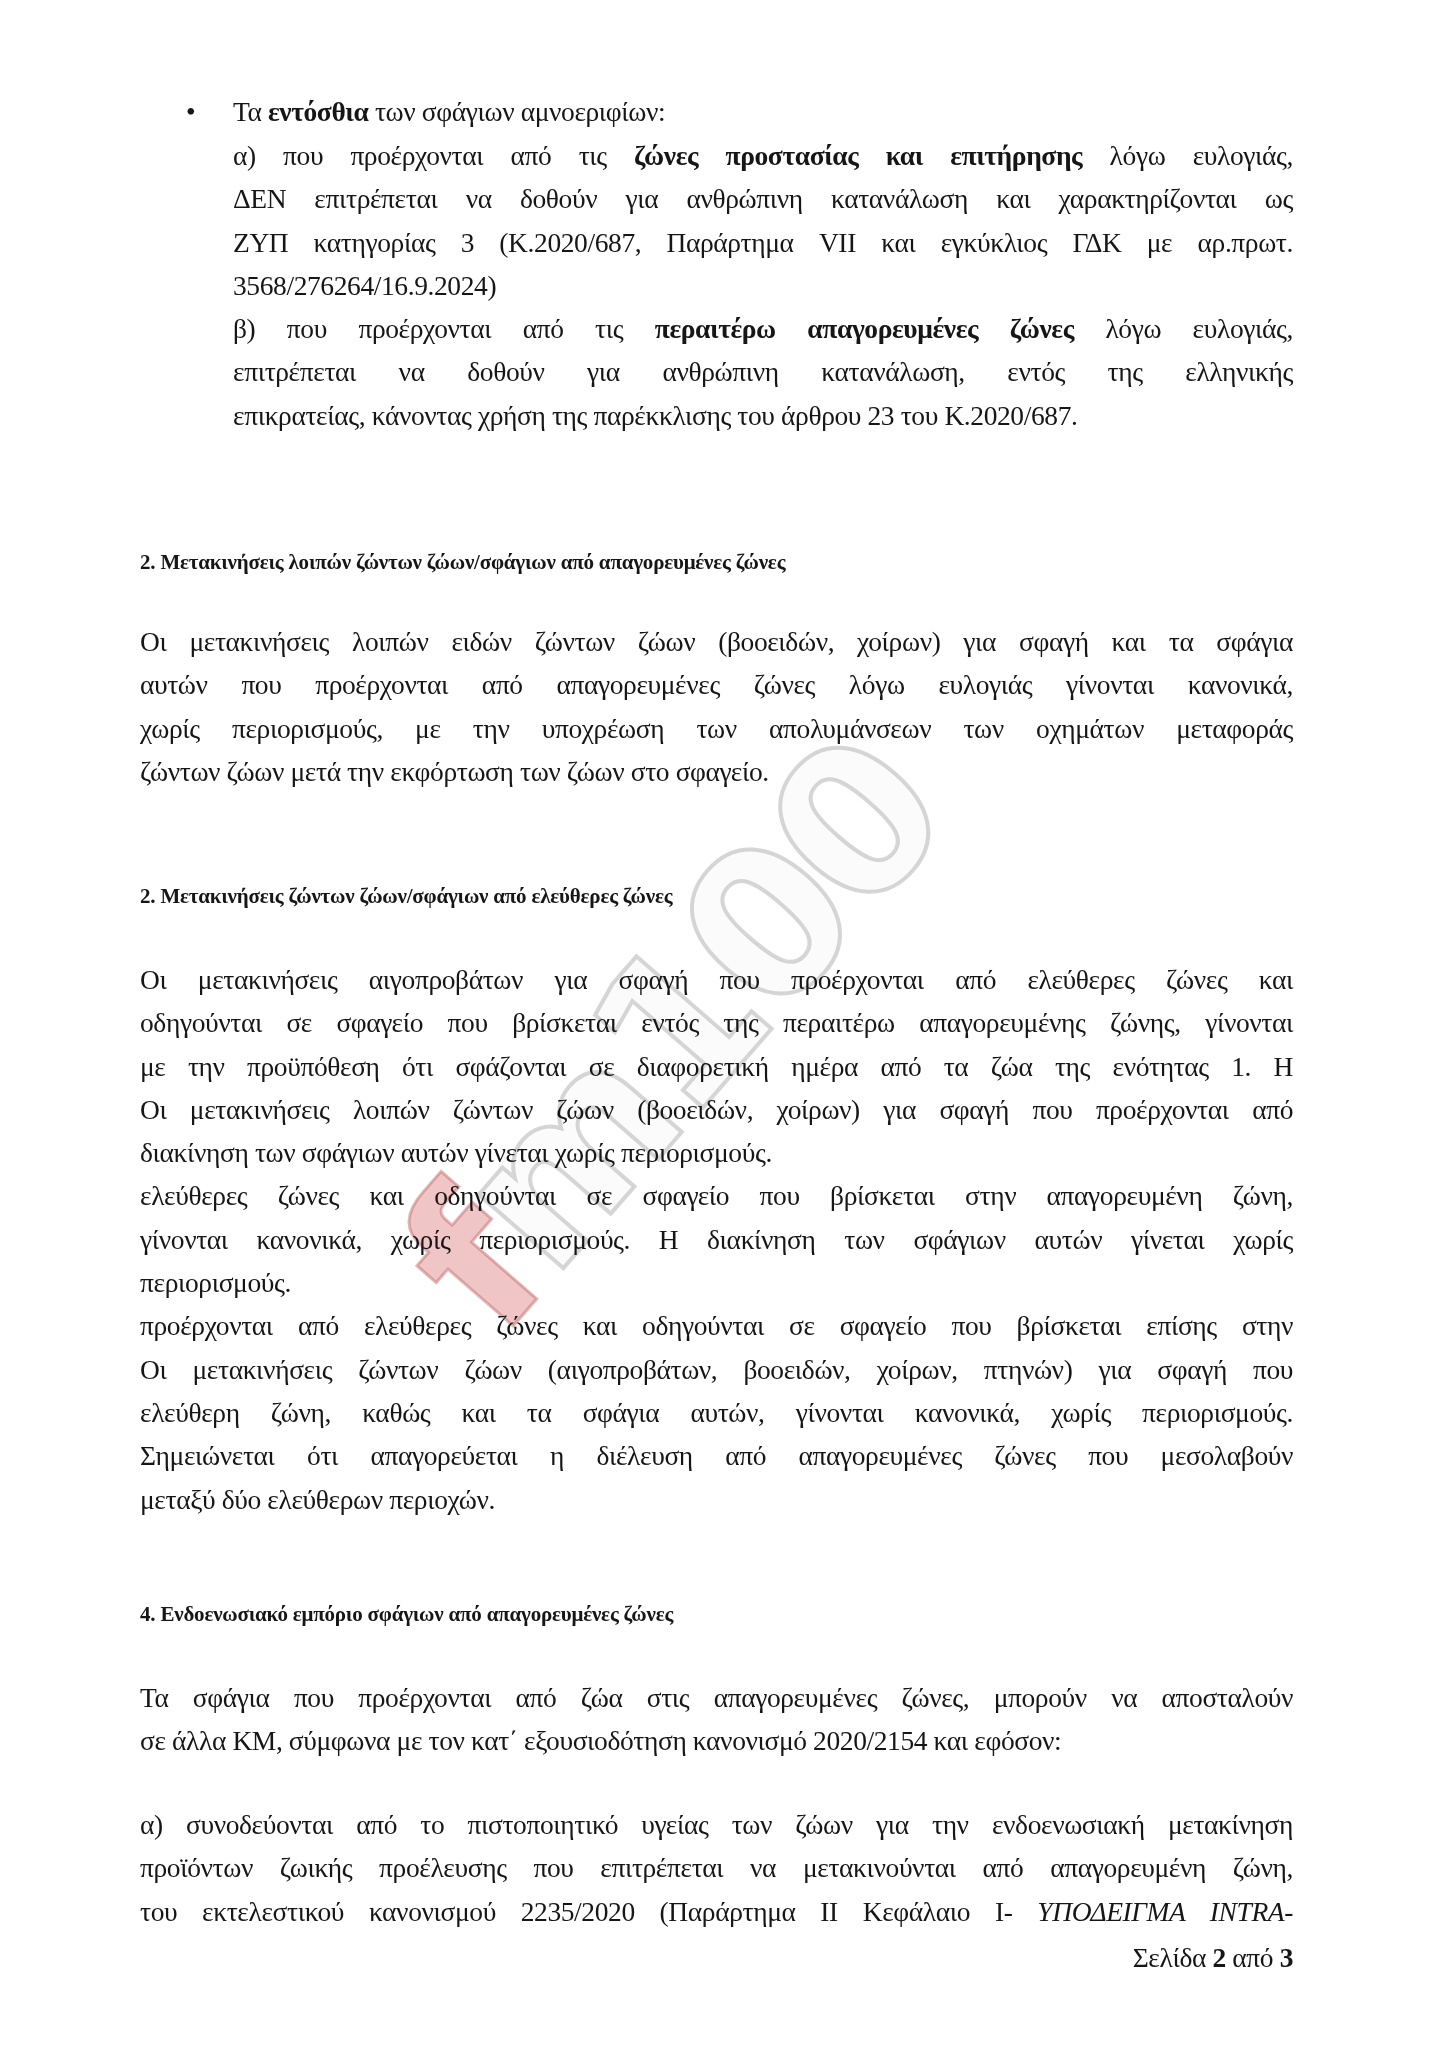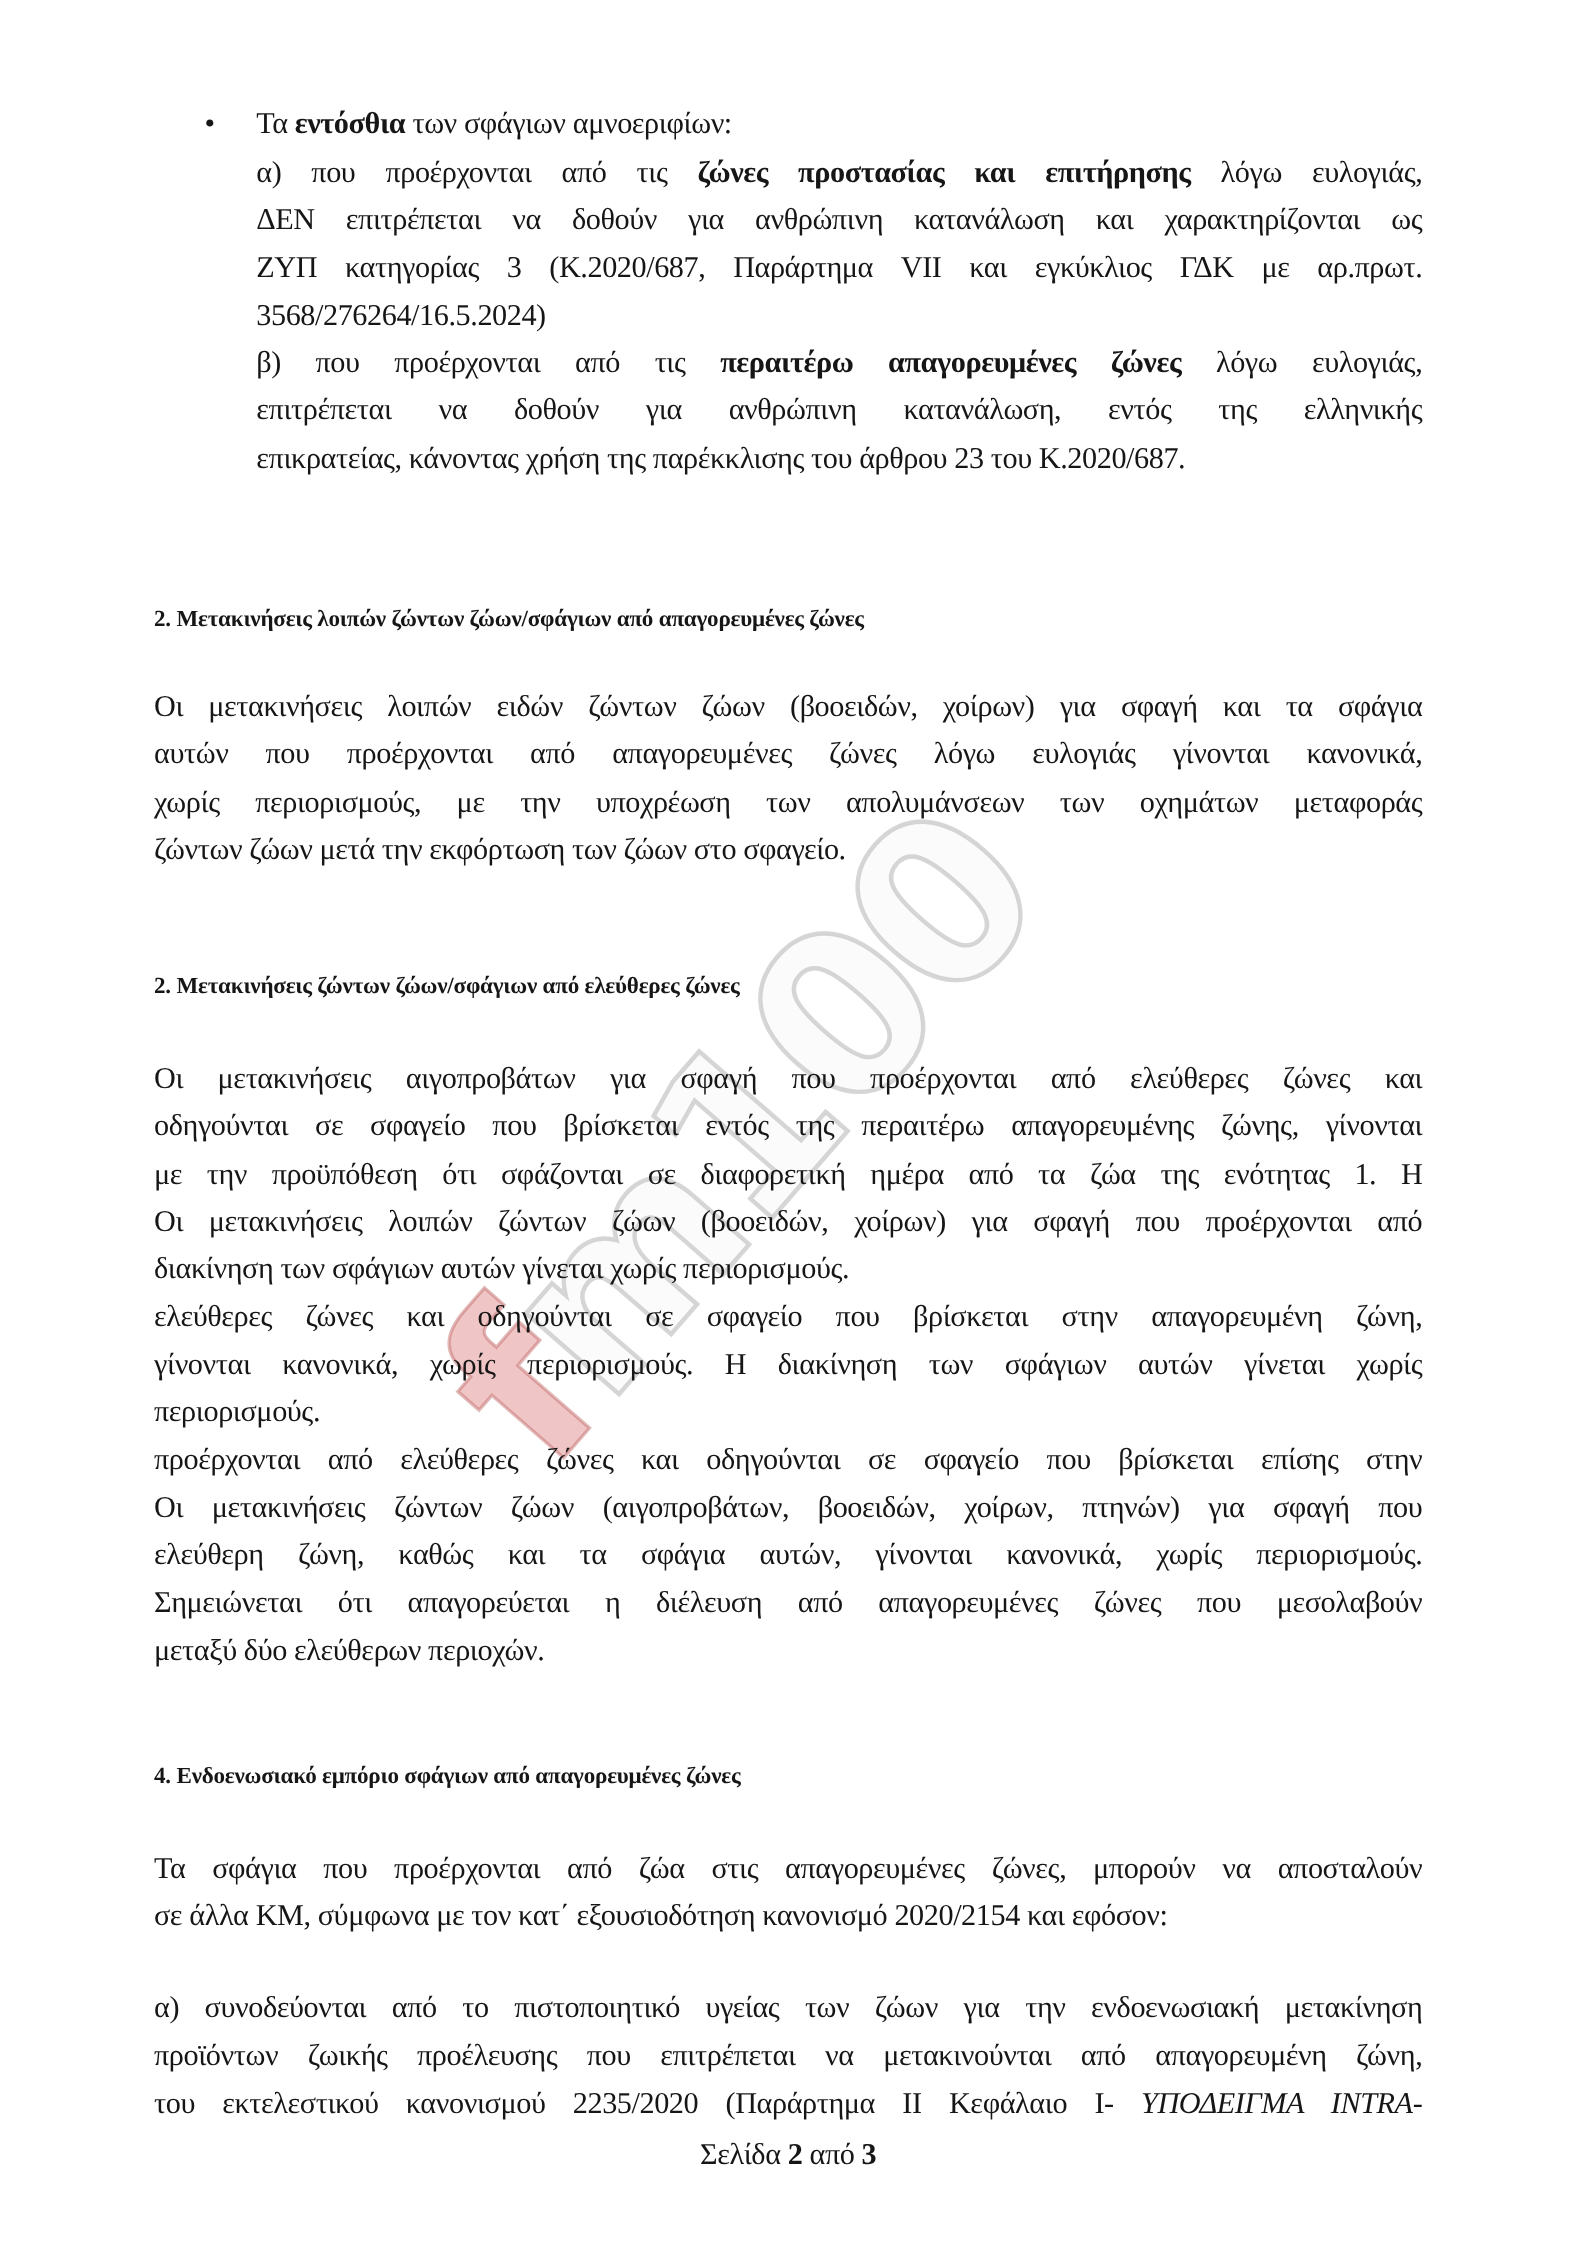--- a/index.html
+++ b/index.html
@@ -25,21 +25,21 @@
   .i, .line .i { font-style: italic; }
   .heading {
     font-weight: bold;
     font-size: 21px;
     letter-spacing: -0.2px;
     line-height: 43.3px;
     white-space: nowrap;
   }
   .bullet-marker { font-size: 27.5px; line-height: 43.3px; }
   .footer-line {
-    text-align: center;
+    text-align: right;
     line-height: 43.3px;
     font-size: 27.5px;
   }
   .watermark {
     position: absolute;
     left: 672px;
     top: 1035px;
     transform: translate(-50%, -50%) rotate(-49deg);
     font-family: "DejaVu Sans", sans-serif;
     font-weight: bold;
@@ -71,21 +71,21 @@
 
   <div class="textlayer">
 
     <div class="block bullet-marker" style="left:186px; top:90px;">•</div>
     <div class="block" style="left:233px; top:90px; line-height:43.3px;"><span>Τα </span><span class="b">εντόσθια</span><span> των σφάγιων αμνοεριφίων:</span></div>
 
     <div class="block" style="left:233px; top:134px; width:1060px;">
         <div class="line"><span>α) που προέρχονται από τις </span><span class="b">ζώνες προστασίας και επιτήρησης</span><span> λόγω ευλογιάς,</span></div>
         <div class="line"><span>ΔΕΝ επιτρέπεται να δοθούν για ανθρώπινη κατανάλωση και χαρακτηρίζονται ως</span></div>
         <div class="line"><span>ΖΥΠ κατηγορίας 3 (Κ.2020/687, Παράρτημα VII και εγκύκλιος ΓΔΚ με αρ.πρωτ.</span></div>
-        <div class="line last"><span>3568/276264/16.5.2024)</span></div>
+        <div class="line last"><span>3568/276264/16.9.2024)</span></div>
       </div>
 
     <div class="block" style="left:233px; top:307px; width:1060px;">
         <div class="line"><span>β) που προέρχονται από τις </span><span class="b">περαιτέρω απαγορευμένες ζώνες</span><span> λόγω ευλογιάς,</span></div>
         <div class="line"><span>επιτρέπεται να δοθούν για ανθρώπινη κατανάλωση, εντός της ελληνικής</span></div>
         <div class="line last"><span>επικρατείας, κάνοντας χρήση της παρέκκλισης του άρθρου 23 του Κ.2020/687.</span></div>
       </div>
 
     <div class="block heading" style="left:140px; top:541px; width:1153px;">2. Μετακινήσεις λοιπών ζώντων ζώων/σφάγιων από απαγορευμένες ζώνες</div>
     <div class="block" style="left:140px; top:620px; width:1153px;">

